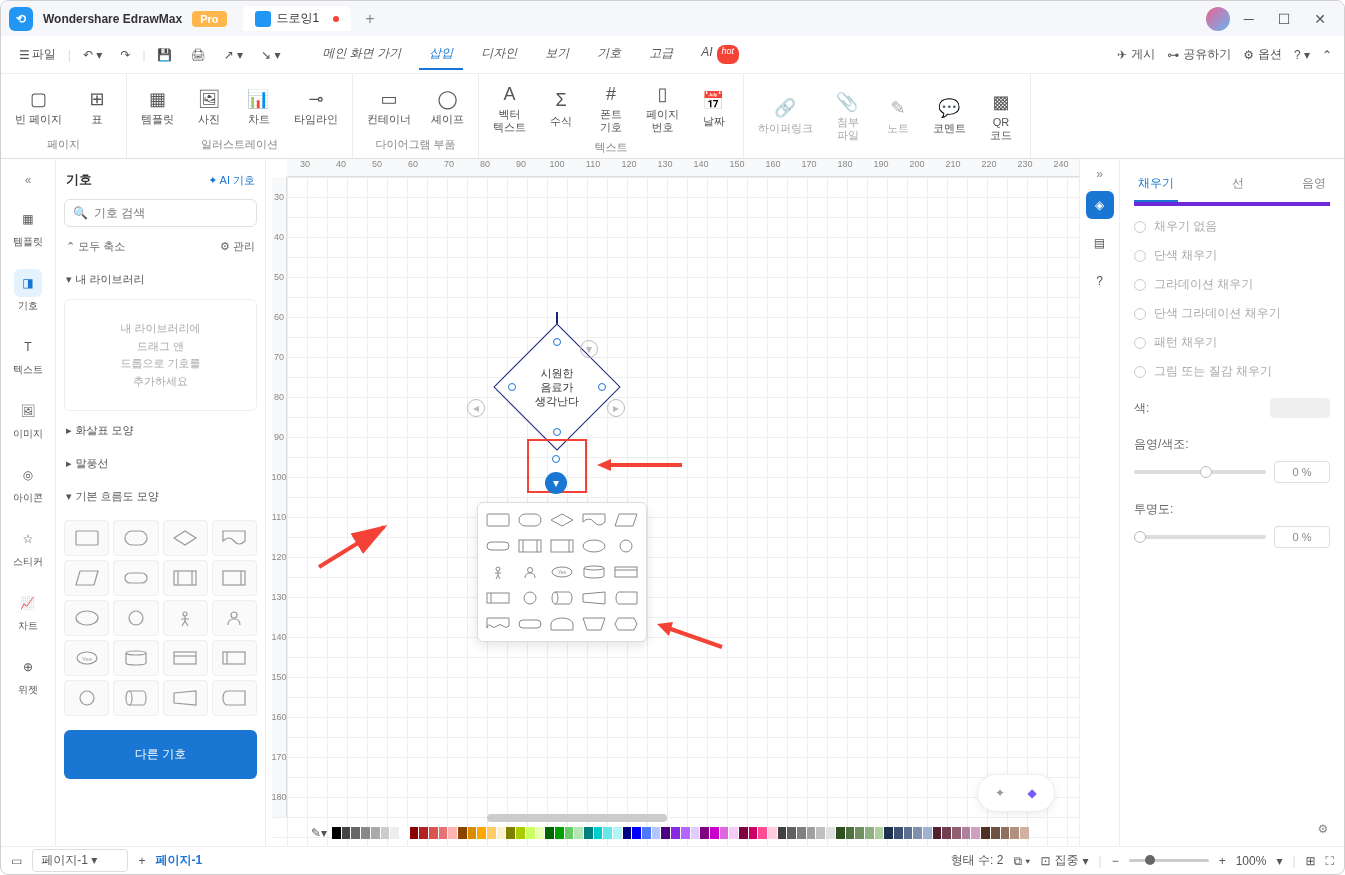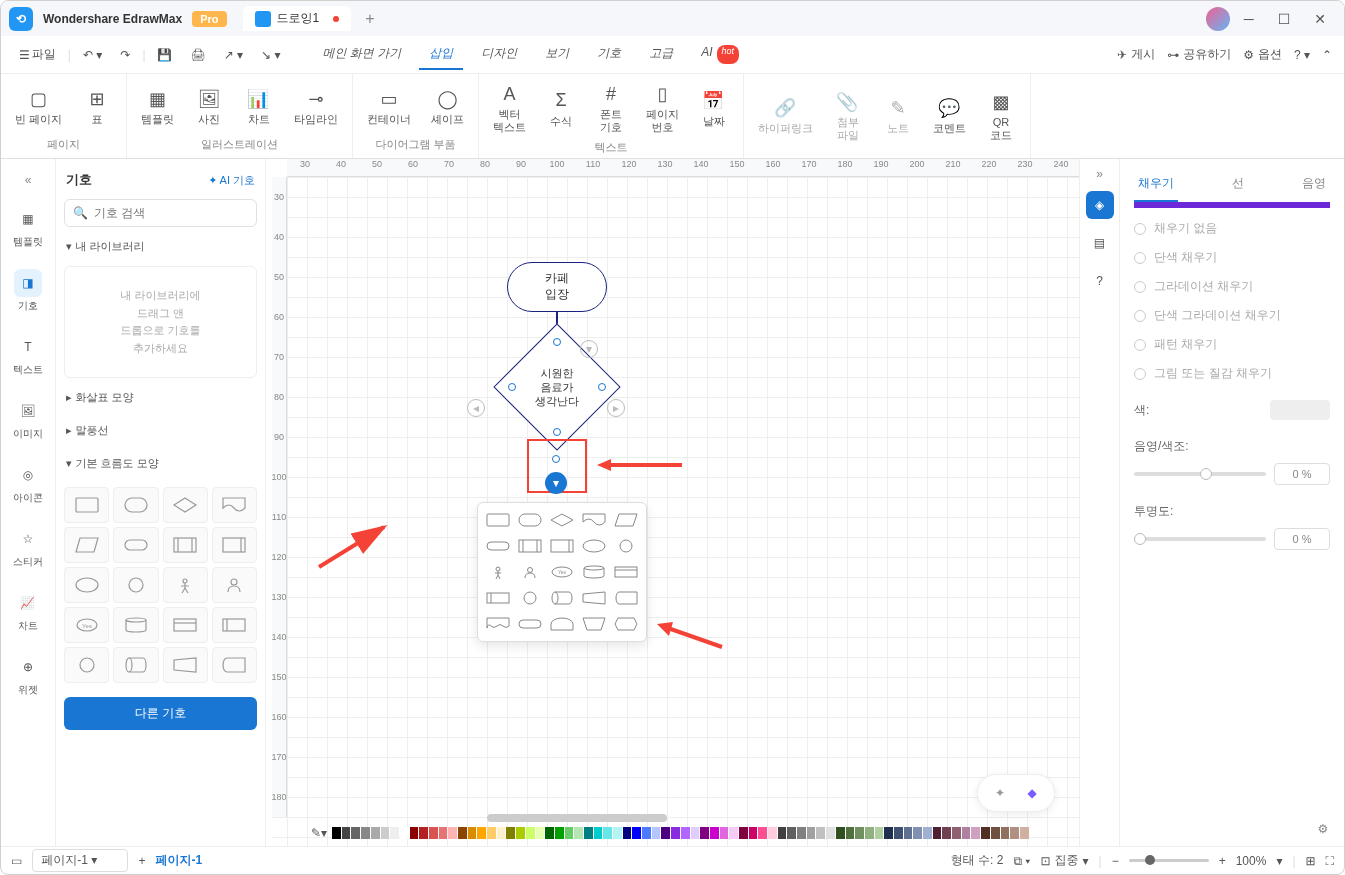--- a/index.html
+++ b/index.html
@@ -57,21 +57,21 @@
 .lp-title { font-weight: 600; font-size: 13px; }
 .ai-symbols { color: #1976d2; font-size: 11px; display: flex; align-items: center; gap: 2px; }
 .lp-search { display: flex; align-items: center; border: 1px solid #e0e0e0; border-radius: 6px; padding: 6px 8px; gap: 6px; }
 .lp-search input { border: none; outline: none; flex: 1; font-size: 12px; }
 .lp-ctl { display: flex; justify-content: space-between; font-size: 11px; color: #666; padding: 6px 2px; }
 .lp-section-title { font-size: 11px; color: #555; padding: 6px 2px; display: flex; align-items: center; gap: 4px; }
 .lp-library { border: 1px solid #eee; border-radius: 6px; padding: 20px 12px; text-align: center; color: #aaa; font-size: 11px; line-height: 1.6; }
 .shape-grid { display: grid; grid-template-columns: repeat(4, 1fr); gap: 4px; margin-top: 4px; }
 .shape-cell { height: 36px; border: 1px solid #eee; border-radius: 4px; display: flex; align-items: center; justify-content: center; background: #fafafa; }
 .shape-cell svg { stroke: #999; fill: none; stroke-width: 1.2; }
-.more-shapes-btn { background: #1976d2; color: #fff; text-align: center; padding: 8px; border-radius: 6px; margin-top: 8px; }
+.more-shapes-btn { background: #1976d2; color: #fff; text-align: center; padding: 16px; border-radius: 6px; margin-top: 8px; }
 
 
 .canvas-wrap { flex: 1; position: relative; background-image:
   linear-gradient(#eee 1px, transparent 1px),
   linear-gradient(90deg, #eee 1px, transparent 1px);
   background-size: 20px 20px; background-position: 15px 18px; overflow: hidden; margin-left: 6px; }
 .ruler-h { position: absolute; top: 0; left: 15px; right: 0; height: 18px; background: #f8f9fa; border-bottom: 1px solid #ddd; display: flex; font-size: 9px; color: #888; }
 .ruler-h span { width: 40px; text-align: center; }
 .ruler-v { position: absolute; top: 18px; left: 0; width: 15px; background: #f8f9fa; border-right: 1px solid #ddd; display: flex; flex-direction: column; font-size: 9px; color: #888; }
 .ruler-v span { height: 40px; display: flex; align-items: center; justify-content: center; }
@@ -98,21 +98,21 @@
 .color-palette .sw { width: 10px; height: 12px; }
 .canvas-hscroll { position: absolute; left: 200px; bottom: 24px; width: 180px; height: 8px; background: #ccc; border-radius: 4px; }
 
 
 .right-rail { width: 40px; border-left: 1px solid #eee; display: flex; flex-direction: column; align-items: center; padding-top: 8px; gap: 10px; }
 .rr-collapse { color: #888; }
 .rr-item { width: 28px; height: 28px; display: flex; align-items: center; justify-content: center; color: #555; border-radius: 6px; }
 .rr-item.active { background: #1976d2; color: #fff; }
 
 .right-panel { width: 225px; border-left: 1px solid #eee; padding: 8px 14px; }
-.rp-tabs { display: flex; justify-content: space-between; border-bottom: 6px solid #6d28d9; }
+.rp-tabs { display: flex; justify-content: space-between; border-bottom: 4px solid #6d28d9; }
 .rp-tab { padding: 8px 4px; color: #888; }
 .rp-tab.active { color: #1976d2; border-bottom: 2px solid #1976d2; }
 .rp-options { display: flex; flex-direction: column; gap: 12px; margin-top: 12px; }
 .rp-radio { display: flex; align-items: center; gap: 8px; color: #aaa; font-size: 12px; }
 .rp-radio .rr-circle { width: 12px; height: 12px; border: 1.5px solid #ccc; border-radius: 50%; }
 .rp-field { display: flex; justify-content: space-between; align-items: center; margin-top: 18px; color: #666; }
 .rp-swatch { width: 60px; height: 20px; background: #eee; border-radius: 4px; }
 .rp-slider-row { display: flex; align-items: center; gap: 8px; margin-top: 8px; }
 .rp-slider { flex: 1; height: 4px; background: #ddd; border-radius: 2px; position: relative; }
 .rp-slider .thumb { position: absolute; top: -4px; width: 12px; height: 12px; background: #fff; border: 1px solid #bbb; border-radius: 50%; }
@@ -326,20 +326,24 @@
   </div>
 
   <div class="left-panel">
     <div class="lp-header">
       <div class="lp-title">기호</div>
       <div class="ai-symbols">✦ <span>AI 기호</span></div>
     </div>
     <div class="lp-search">
       <span>🔍</span>
       <input placeholder="기호 검색" style="">
+    </div>
+    <div class="lp-ctl">
+      <span>⌃ <span>모두 축소</span></span>
+      <span>⚙ <span>관리</span></span>
     </div>
     <div class="lp-section-title">▾ <span>내 라이브러리</span></div>
     <div class="lp-library" style="white-space:pre-line">내 라이브러리에
 드래그 앤
 드롭으로 기호를
 추가하세요</div>
     <div class="lp-section-title">▸ <span>화살표 모양</span></div>
     <div class="lp-section-title">▸ <span>말풍선</span></div>
     <div class="lp-section-title">▾ <span>기본 흐름도 모양</span></div>
     <div class="shape-grid">
@@ -494,22 +498,20 @@
         <span>110</span>
         <span>120</span>
         <span>130</span>
         <span>140</span>
         <span>150</span>
         <span>160</span>
         <span>170</span>
         <span>180</span>
       </div>
     <div class="canvas-content">
-      <div class="fc-start" style="white-space:pre-line">카페
-입장</div>
       <div class="conn-line"></div>
       <div class="fc-decision">
         <div class="fc-decision-shape"></div>
         <div class="fc-decision-text" style="white-space:pre-line">시원한
 음료가
 생각난다</div>
         <div class="sel-handle" style="left:-4px;top:41px"></div>
         <div class="sel-handle" style="right:-4px;top:41px"></div>
         <div class="sel-handle" style="left:41px;top:-4px"></div>
         <div class="sel-handle" style="left:41px;bottom:-4px"></div>

